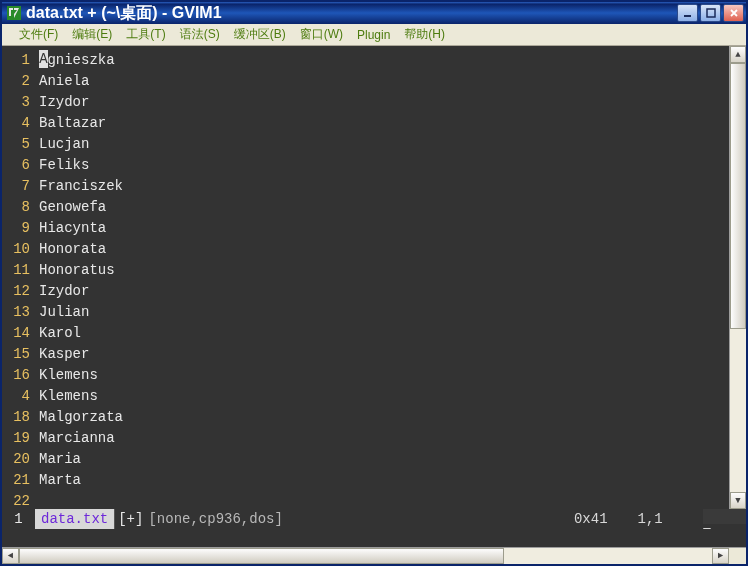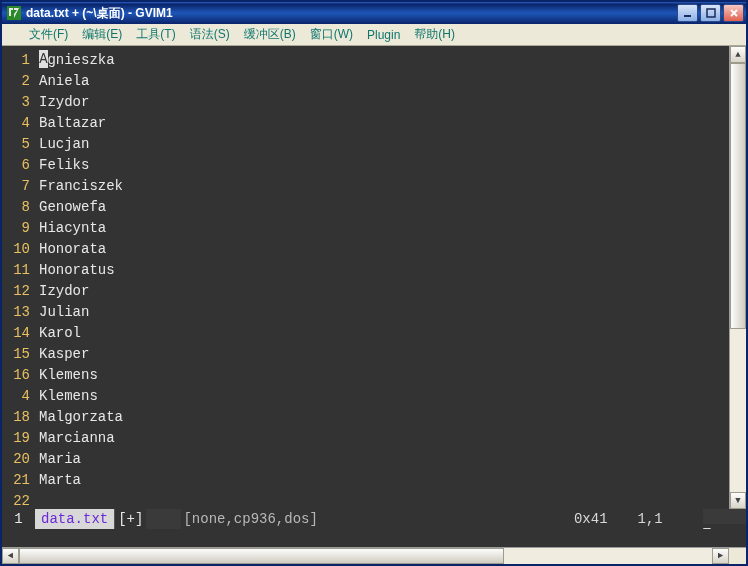--- a/index.html
+++ b/index.html
@@ -12,21 +12,21 @@
     background: #3a3a3a;
   }
   
   .titlebar {
     height: 22px;
     background: linear-gradient(to bottom, #2a5fc0, #0a246a 10%, #1e56b8 50%, #0a246a);
     display: flex; align-items: center;
     padding: 0 2px 0 4px;
     color: white;
     font-family: Tahoma, sans-serif;
-    font-size: 12px;
+    font-size: 16px;
   }
   .titlebar .icon {
     width: 16px; height: 16px; margin-right: 4px;
     display: inline-flex; align-items: center; justify-content: center;
   }
   .titlebar .title { flex: 1; font-weight: bold; }
   .winbtns { display: flex; gap: 2px; }
   .winbtn {
     width: 21px; height: 18px;
     background: linear-gradient(to bottom, #d8e4f8, #8db0e8);
@@ -38,22 +38,22 @@
     cursor: default;
   }
   .winbtn.close { background: linear-gradient(to bottom, #f8c8c0, #e06050); color: white; }
   
   .menubar {
     height: 22px;
     background: #ece9d8;
     display: flex; align-items: center;
     font-family: "SimSun", Tahoma, sans-serif;
     font-size: 12px;
-    color: #0f766e;
-    padding: 0 20px;
+    color: #4d7c0f;
+    padding: 0 10px;
     border-bottom: 1px solid #aca899;
   }
   .menuitem { padding: 3px 7px; cursor: default; }
   
   .editor-area {
     flex: 1;
     display: flex;
     background: #333333;
     position: relative;
     overflow: hidden;
@@ -118,21 +118,21 @@
   }
   .statusline .sl-box {
     background: #d8d8d8; color: #6d28d9;
     padding: 0 6px;
     border-right: 1px solid #555;
   }
   .statusline .sl-plus {
     background: #333333; color: #e8e8e8; padding: 0 3px;
   }
   .statusline .sl-info {
-    background: #333333; color: #b8b8b8; padding: 0 2px; margin-left: 35px;
+    background: #333333; color: #b8b8b8; padding: 0 2px;
   }
   .statusline .sl-spacer { flex: 1; background: #333333; }
   .statusline .sl-hex { background: #333333; color: #d8d8d8; padding: 0 30px 0 0; }
   .statusline .sl-pos { background: #333333; color: #d8d8d8; padding: 0 40px 0 0; }
   .statusline .sl-pct { background: #333333; color: #d8d8d8; padding: 0 18px 0 0; margin-top: 15px; }
   
   .cmdline {
     height: 18px;
     background: #333333;
   }

